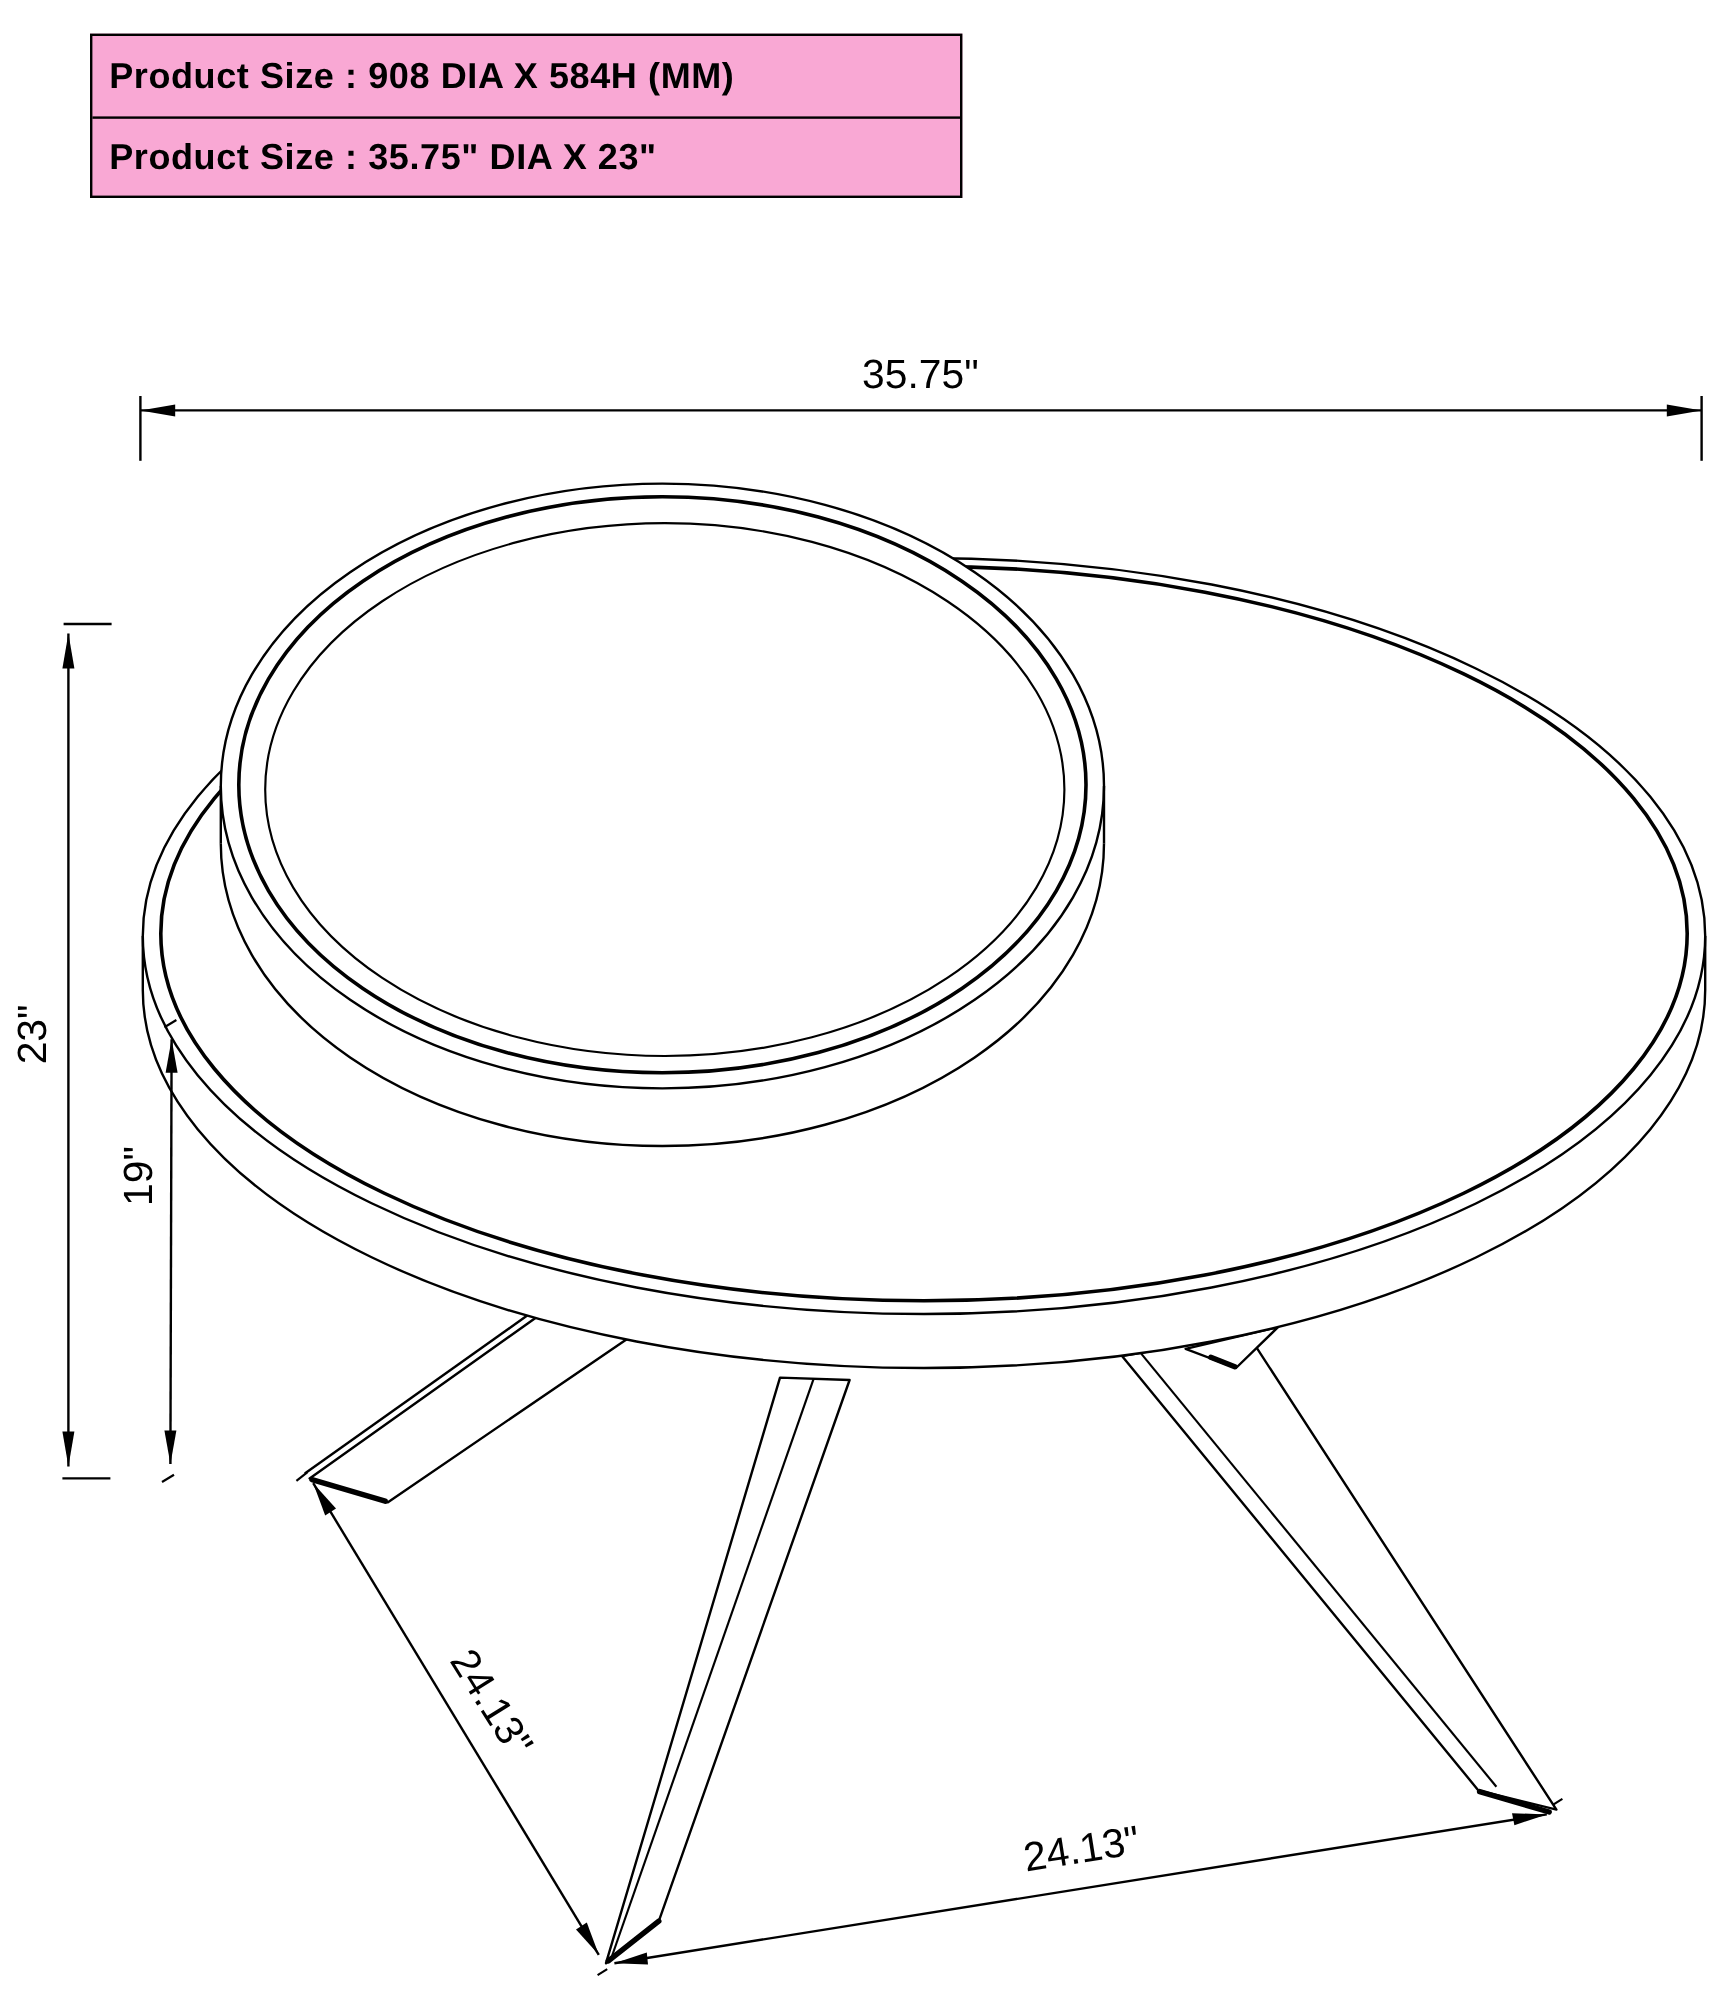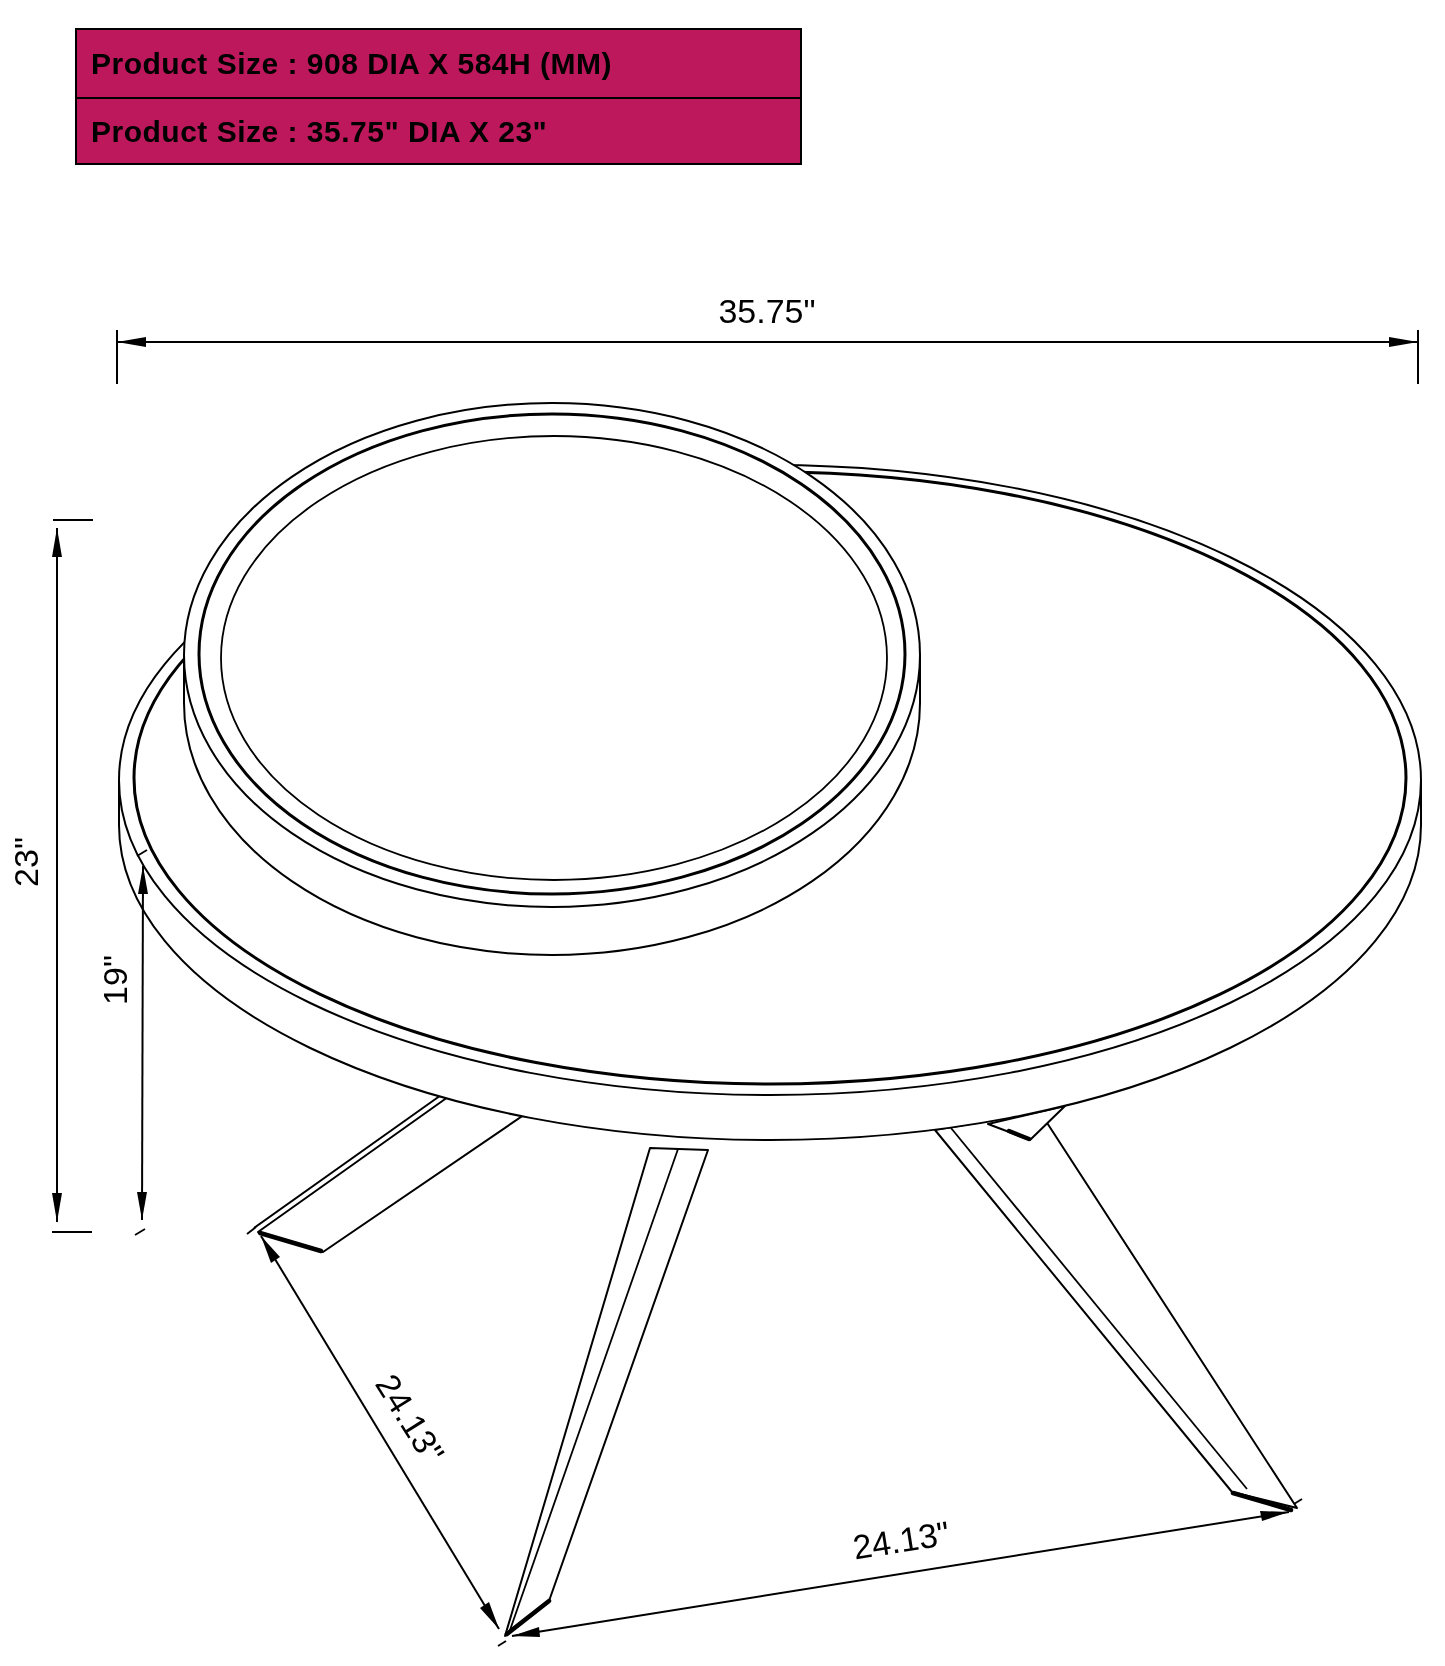--- a/index.html
+++ b/index.html
@@ -5,21 +5,21 @@
   html,body{margin:0;padding:0;background:#ffffff;}
   .page{
     position:relative;
     width:1445px;height:1666px;
     background:#ffffff;
     font-family:"Liberation Sans", sans-serif;
     overflow:hidden;
   }
   .title-box{
     position:absolute;left:75px;top:28px;width:727px;height:137px;
-    border:2px solid #000;background:#be185d;box-sizing:border-box;
+    border:2px solid #000;background:#f9a8d4;box-sizing:border-box;
   }
   .title-row{
     height:66px;line-height:66px;padding-left:14px;
     font-size:30px;font-weight:bold;color:#000;
     white-space:nowrap;letter-spacing:0.5px;
   }
   .title-row.first{border-bottom:2px solid #000;height:67px;line-height:67px;}
   svg{position:absolute;left:0;top:0;}
   .ln{stroke:#000;stroke-width:2;fill:none;}
   .ln-heavy{stroke:#000;stroke-width:3;fill:none;}

